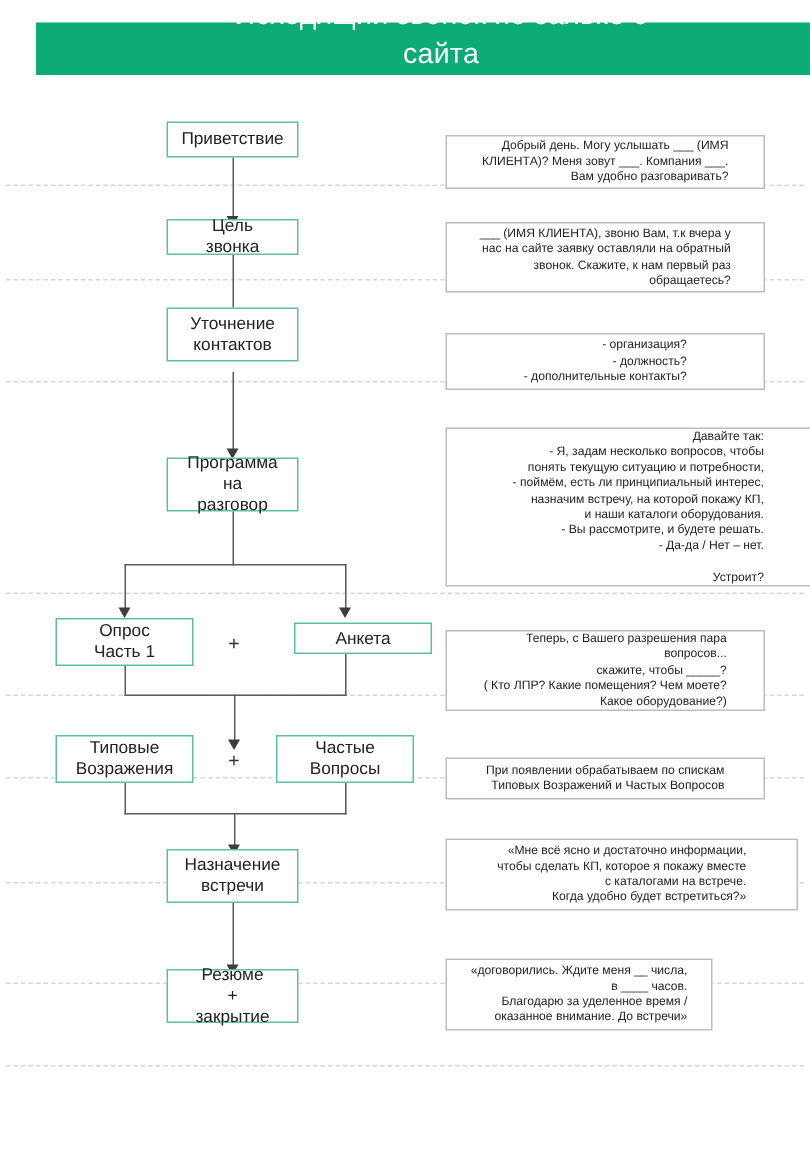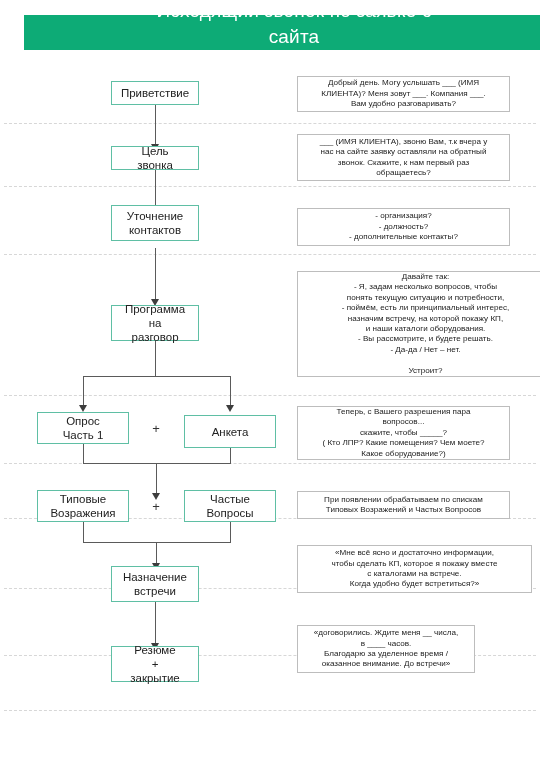--- a/index.html
+++ b/index.html
@@ -52,23 +52,24 @@
   
   .sbox{
     position:absolute;
     box-sizing:border-box;
     border:1.3px solid #bdbdbd;
     background:#ffffff;
     color:#222222;
     font-size:8.1px;
     line-height:10.4px;
     display:flex;align-items:center;justify-content:center;
-    text-align:center;
+    text-align:right;
     white-space:pre-line;
     padding:3px 5px;
+    margin-top:14px;
   }
 
   
   .plus{
     position:absolute;
     font-size:13px;color:#333;
     text-align:center;
   }
 
   
@@ -158,21 +159,21 @@
 назначим встречу, на которой покажу КП,
 и наши каталоги оборудования.
 - Вы рассмотрите, и будете решать.
 - Да-да / Нет – нет.
 
 Устроит?</div>
 
   <div class="nbox" style="left:37px;top:362px;width:92px;height:32px">Опрос
 Часть 1</div>
   <div class="plus" style="left:145px;top:371px;width:22px">+</div>
-  <div class="nbox" style="left:184px;top:365px;width:92px;height:33px">Анкета</div>
+  <div class="nbox" style="left:196px;top:365px;width:92px;height:21px">Анкета</div>
   <div class="sbox" style="left:297px;top:356px;width:213px;height:54px">Теперь, с Вашего разрешения пара
 вопросов...
 скажите, чтобы _____?
 ( Кто ЛПР? Какие помещения? Чем моете?
 Какое оборудование?)</div>
 
   <div class="nbox" style="left:37px;top:440px;width:92px;height:32px">Типовые
 Возражения</div>
   <div class="plus" style="left:145px;top:449px;width:22px">+</div>
   <div class="nbox" style="left:184px;top:440px;width:92px;height:32px">Частые

